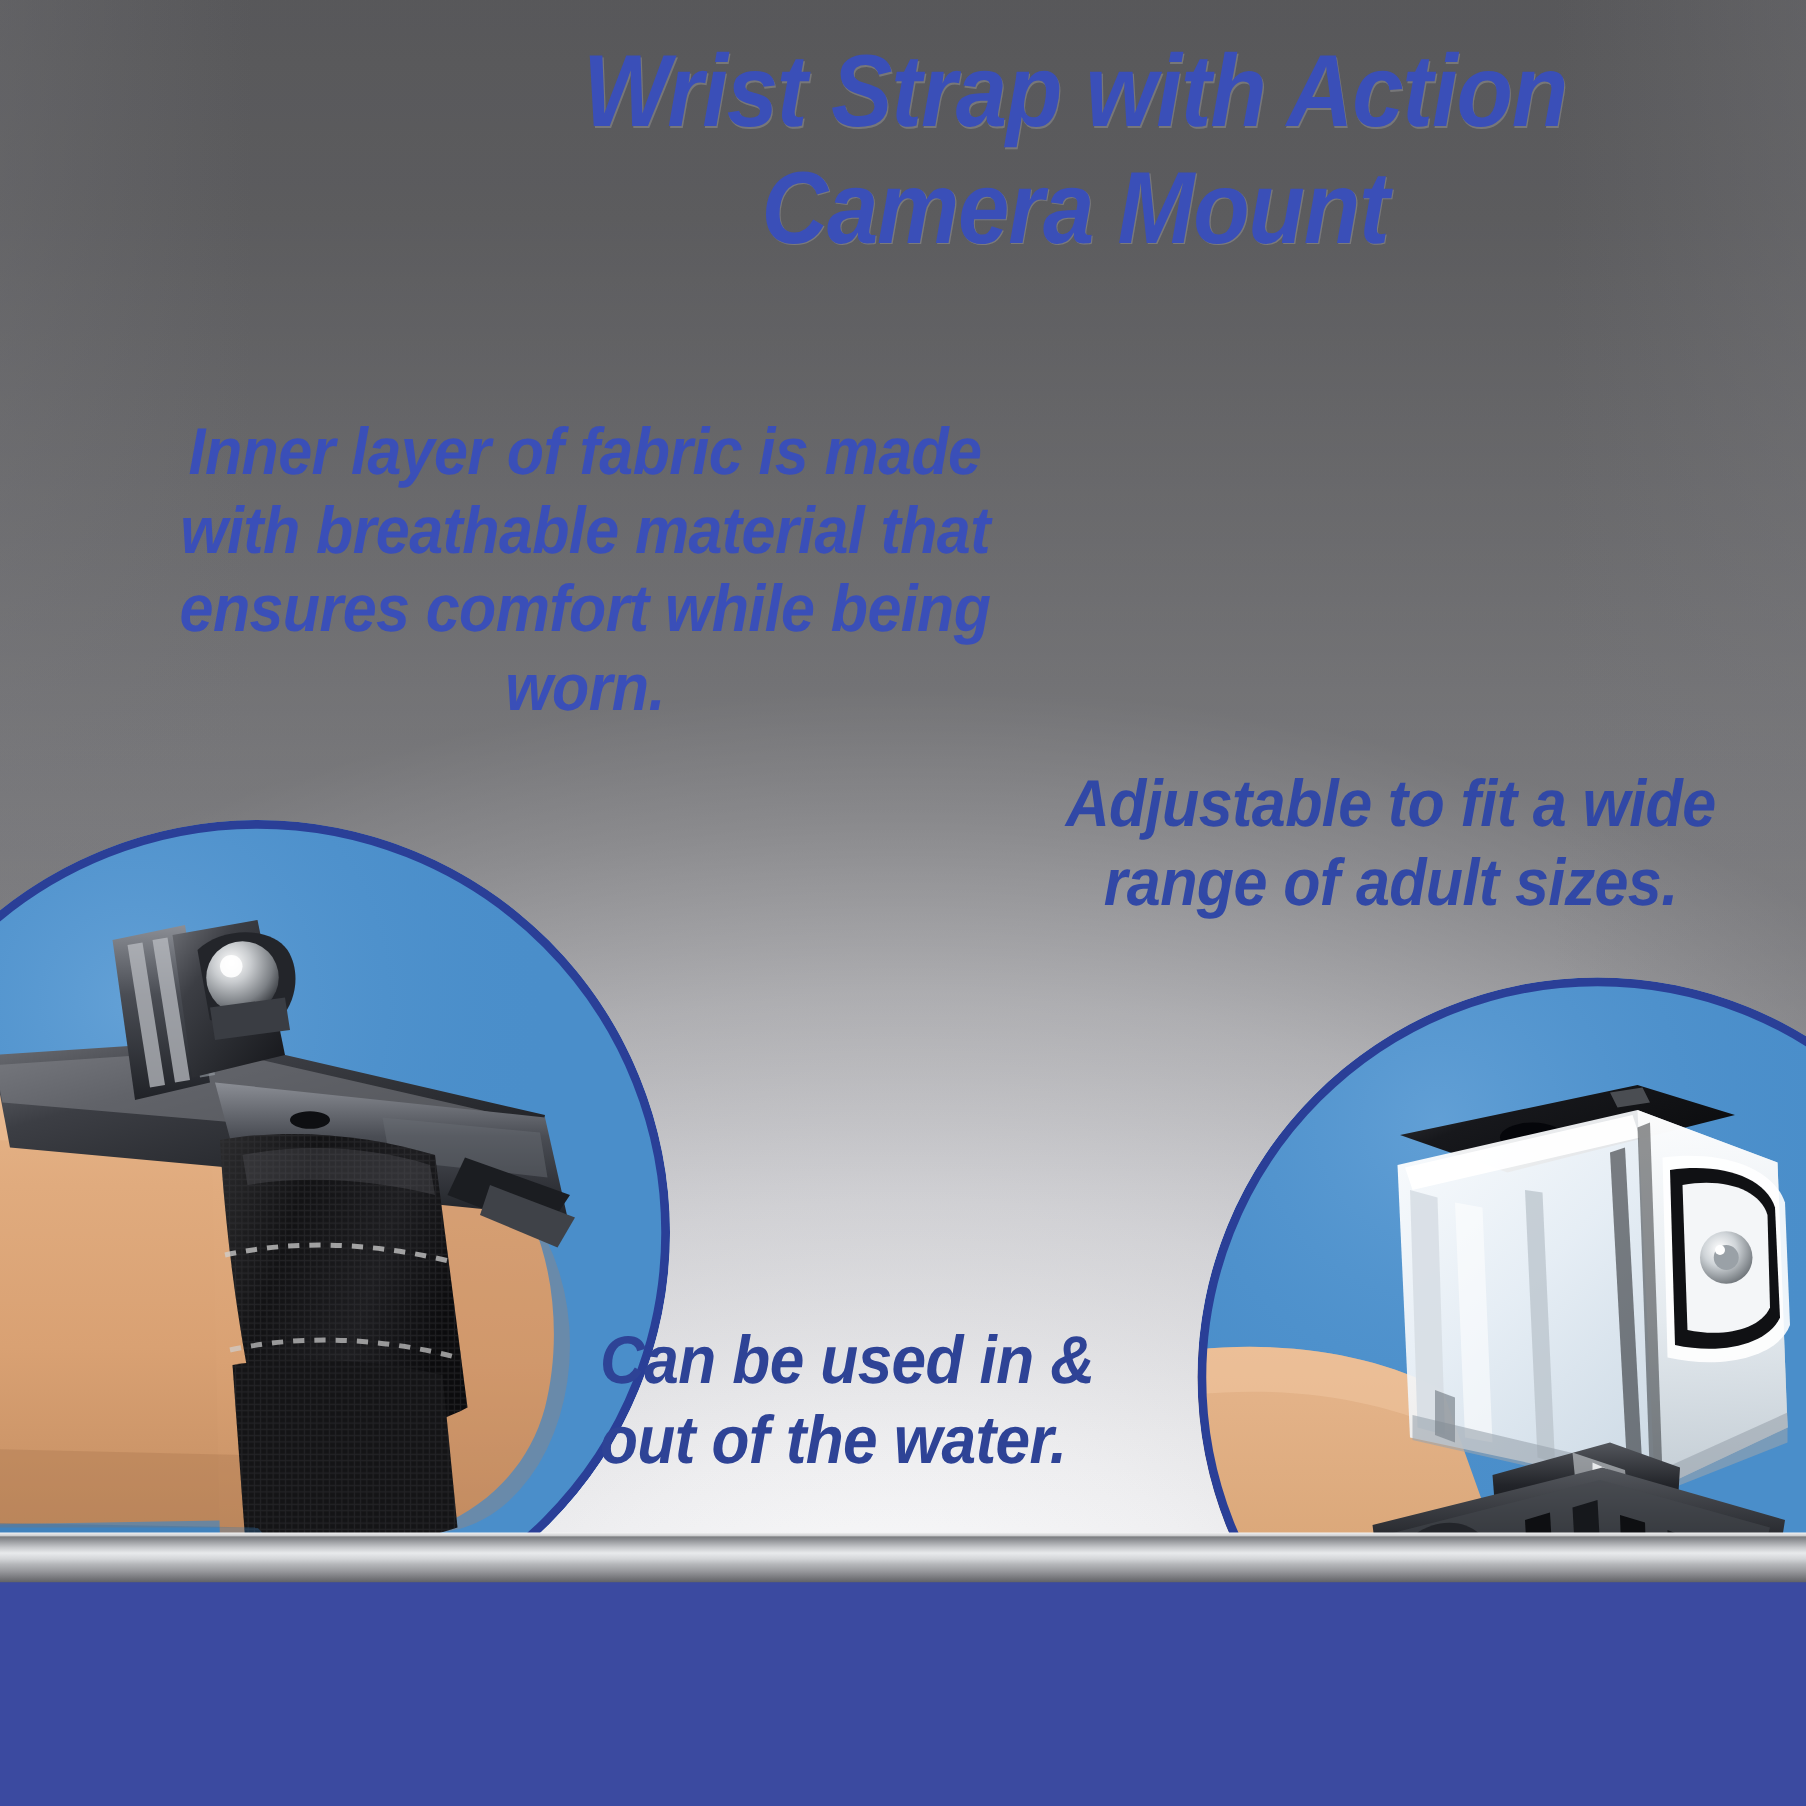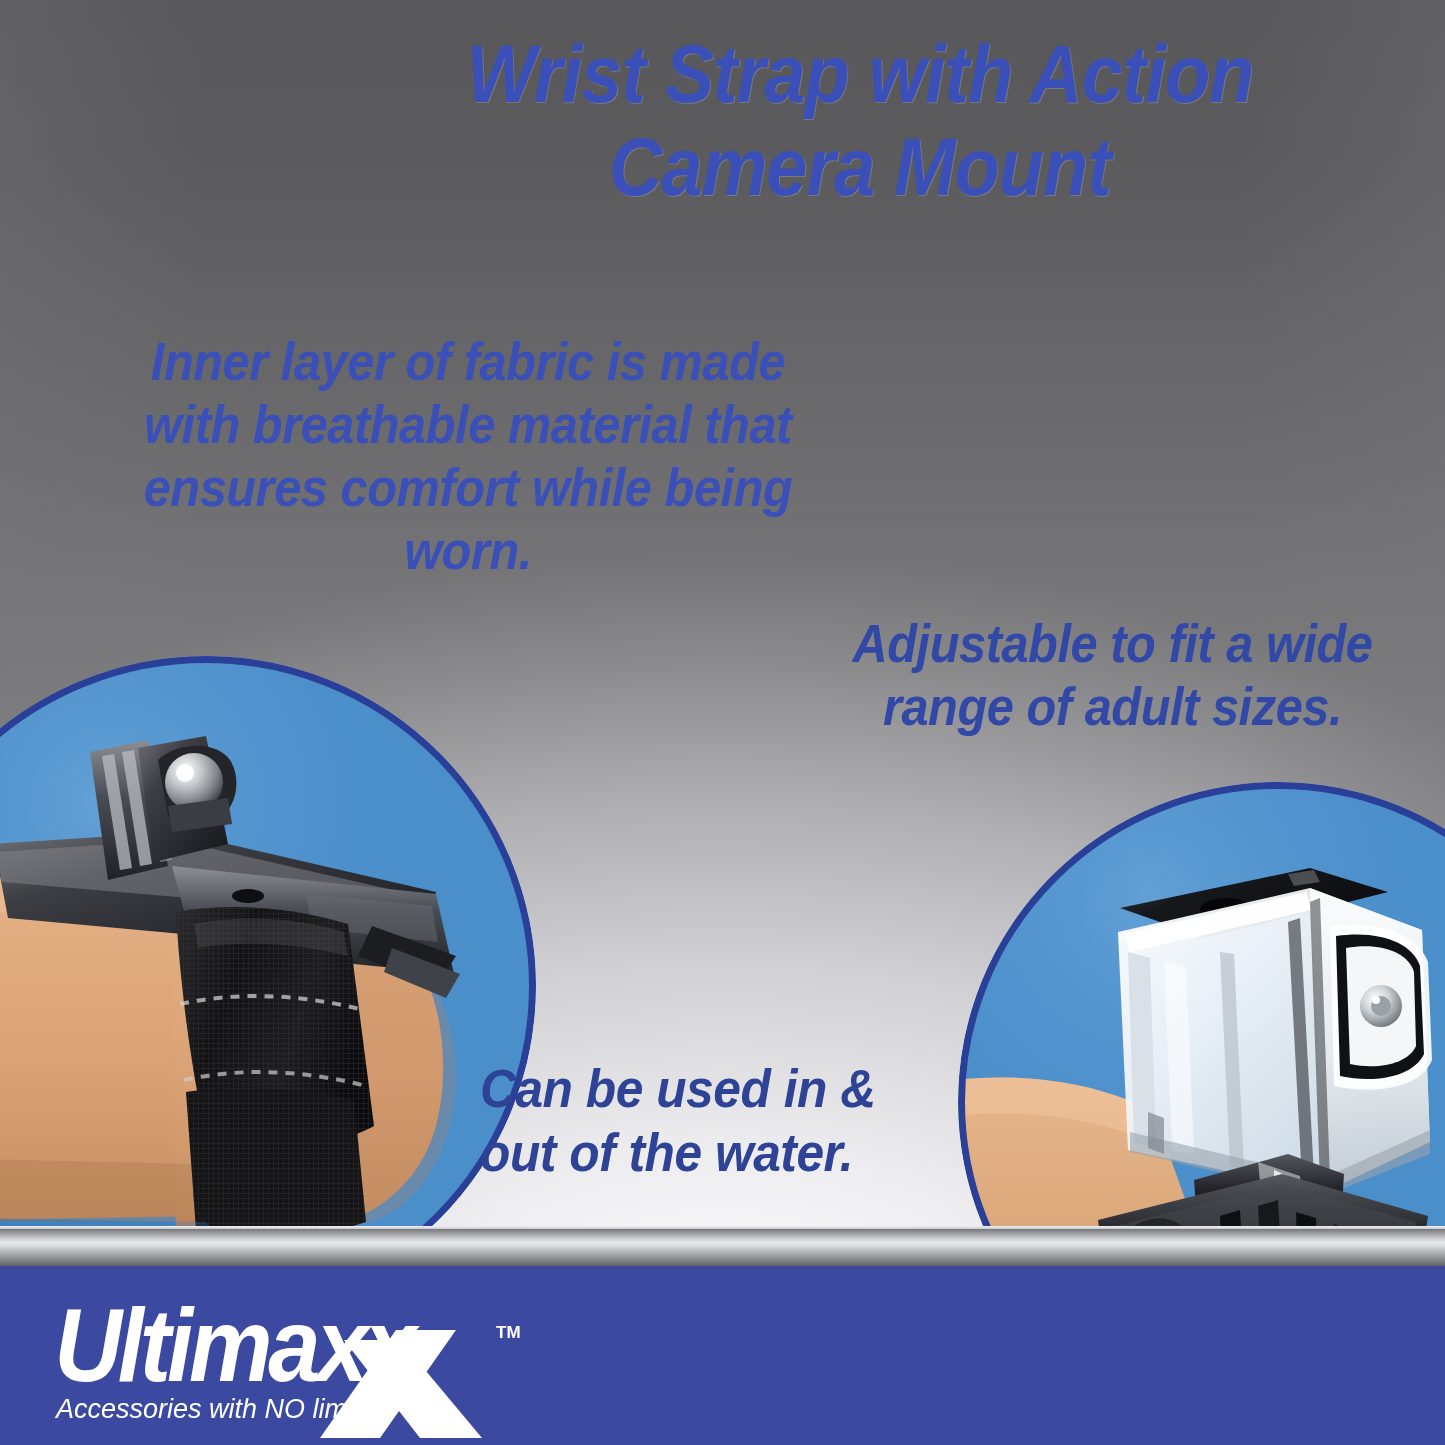--- a/index.html
+++ b/index.html
@@ -331,36 +331,14 @@
       </g>
     </svg>
     <div class="ring"></div>
   </div>
 
   <div class="clipmask"></div>
   <div class="metal-top-line"></div>
   <div class="metal"></div>
   <div class="footer"></div>
 
-  <div class="logo">
-    <svg viewBox="0 0 520 160" width="520" height="160">
-      <defs>
-        <clipPath id="noclip">
-            <rect x="0" y="0" width="520" height="160"></rect>
-          </clipPath>
-      </defs>
-      <g clip-path="url(#noclip)">
-
-        <g>
-          <path d="M352 52 L412 52 L336 160 L276 160 Z" fill="#ffffff"></path>
-          <path d="M300 62 L356 62 L438 160 L376 160 Z" fill="#ffffff"></path>
-        </g>
-
-        <text class="wordmark" x="10" y="98" font-family="'Liberation Sans', sans-serif" font-size="92" font-weight="bold" font-style="italic" letter-spacing="-4" transform="scale(1.02,1.12) translate(0,-6)">Ultimaxx</text>
-
-        <text x="452" y="60" font-family="'Liberation Sans', sans-serif" font-size="17" font-weight="bold" fill="#ffffff">TM</text>
-
-        <text x="12" y="140" font-family="'Liberation Sans', sans-serif" font-size="27" font-style="italic" fill="#ffffff" letter-spacing="0">Accessories with NO limits</text>
-      </g>
-    </svg>
-  </div>
 
 </div>
 
 </body></html>

